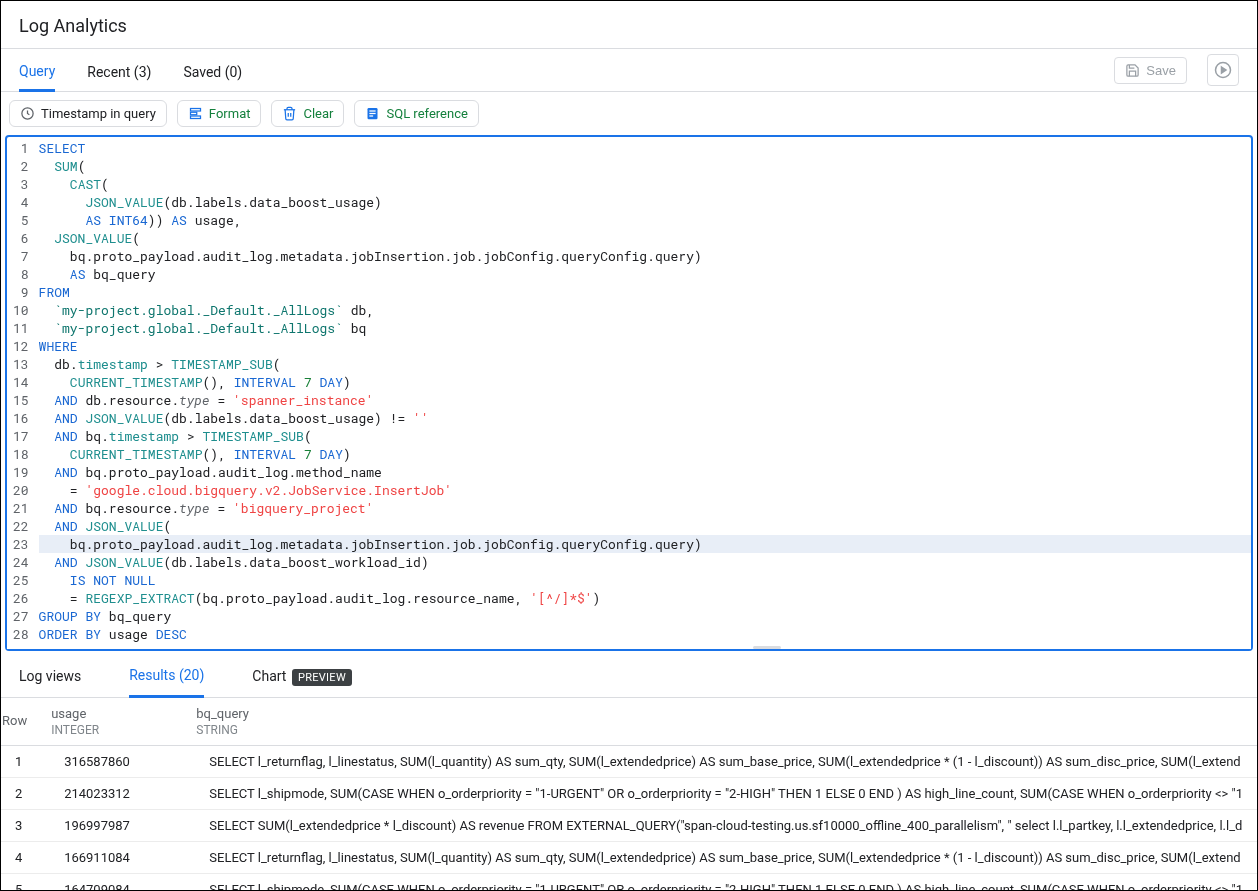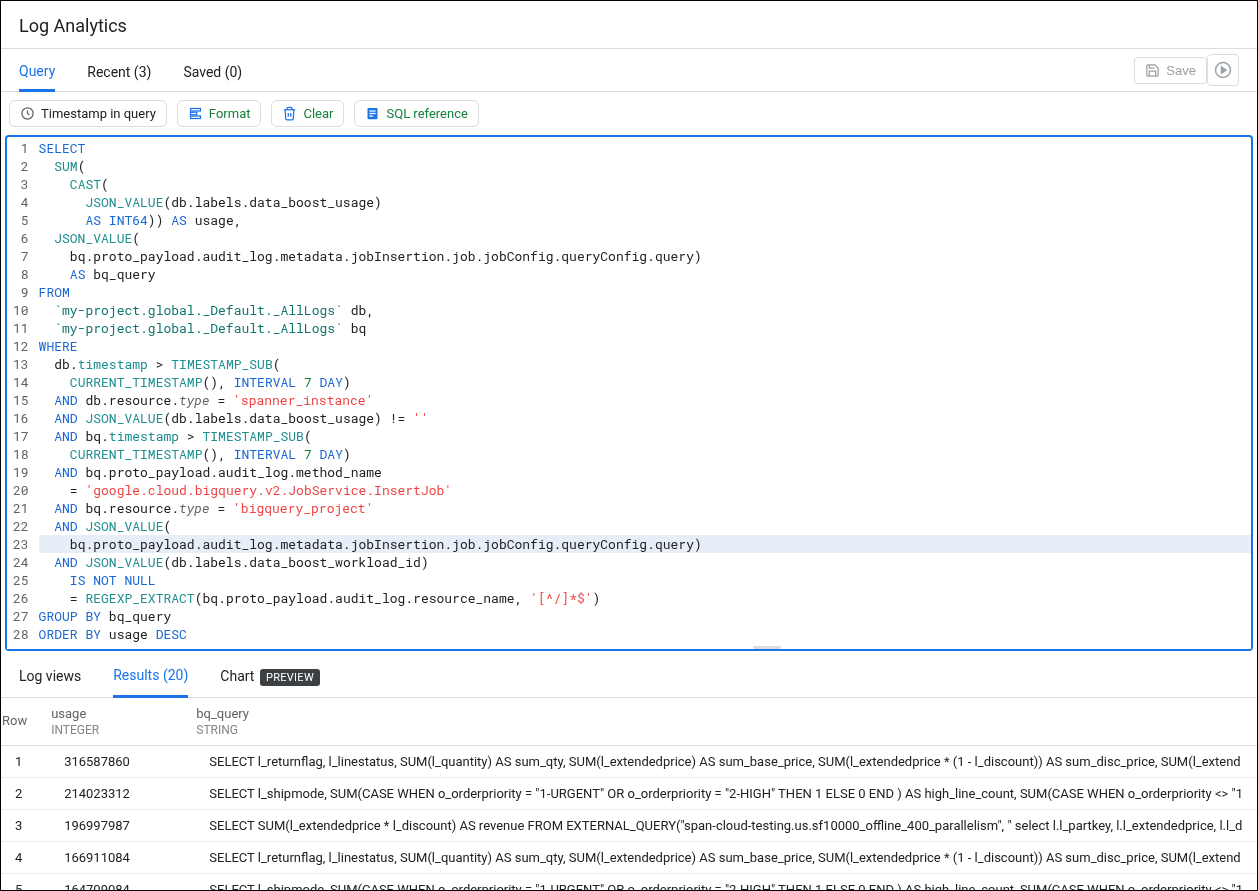--- a/index.html
+++ b/index.html
@@ -35,21 +35,21 @@
   }
   .tabs .tab.active {
     color: #1a73e8;
     border-bottom: 3px solid #1a73e8;
     margin-bottom: -1px;
   }
   .tabs-right {
     margin-left: auto;
     display: flex;
     align-items: center;
-    gap: 0;
+    gap: 20px;
   }
   .save-btn {
     border: 1px solid #dadce0;
     border-radius: 4px;
     padding: 5px 10px;
     color: #9aa0a6;
     display: inline-flex;
     align-items: center;
     gap: 6px;
     font-size: 13px;
@@ -136,21 +136,21 @@
   .s  { color: #ef4444; } 
   .bt { color: #0f766e; } 
   .n  { color: #188038; } 
   .op { color: #202124; }
 
   .result-tabs {
     display: flex;
     align-items: center;
     padding: 10px 18px 0 18px;
     border-bottom: 1px solid #dadce0;
-    gap: 32px;
+    gap: 48px;
   }
   .rtab {
     padding: 6px 0 12px 0;
     font-size: 14px;
     cursor: pointer;
   }
   .rtab.active { color: #1a73e8; border-bottom: 3px solid #1a73e8; margin-bottom: -1px; }
   .badge {
     background: #3c4043;
     color: #fff;

